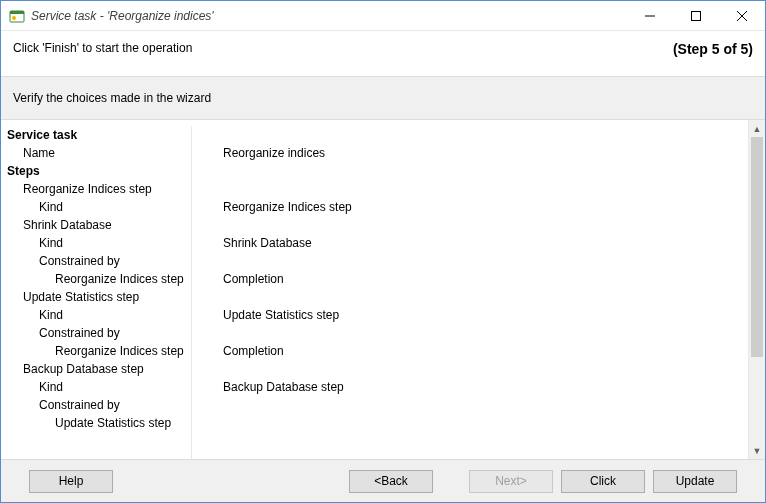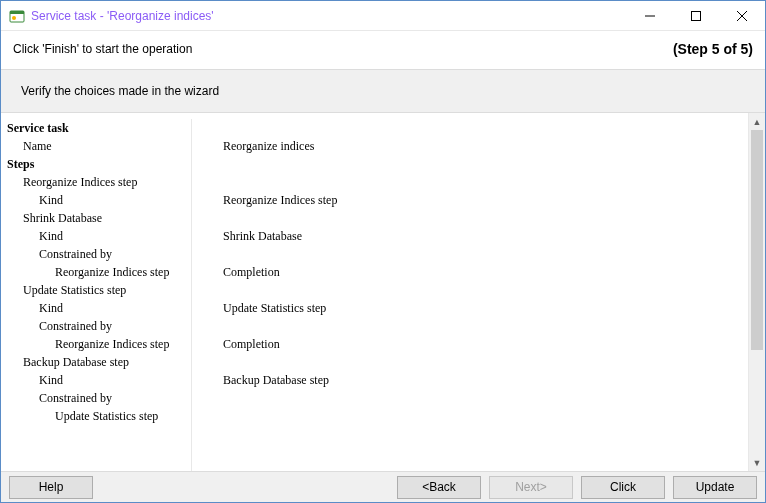--- a/index.html
+++ b/index.html
@@ -27,62 +27,62 @@
     border-bottom: 1px solid #e8e8e8;
   }
   .titlebar .app-icon {
     width: 16px; height: 16px;
     margin: 0 6px 0 8px;
     display: flex; align-items: center; justify-content: center;
   }
   .titlebar .title {
     flex: 1;
     font-size: 12px;
-    color: #8b5cf6;
+    color: #404040;
+    font-style: italic;
   }
   .win-controls {
     display: flex;
     height: 100%;
   }
   .win-btn {
     width: 46px;
     height: 100%;
     display: flex;
     align-items: center;
     justify-content: center;
     color: #000;
   }
   .win-btn svg { display:block; }
   .header-row {
     display: flex;
-    align-items: center;
-    padding: 10px 12px 12px 12px;
+    align-items: flex-start;
+    padding: 10px 12px 19px 12px;
   }
   .header-row .instr {
     flex: 1;
     font-size: 12px;
   }
   .header-row .step {
     font-weight: bold;
     font-size: 14px;
   }
   .banner {
     background: #f0f0f0;
     border-top: 1px solid #dcdcdc;
     border-bottom: 1px solid #dcdcdc;
-    padding: 14px 20px;
+    padding: 14px 12px;
     font-size: 12px;
   }
   .content-wrap {
     flex: 1;
     position: relative;
     display: flex;
     overflow: hidden;
     border-bottom: 1px solid #dcdcdc;
-    font-family: Liberation Serif, serif;
   }
   .content {
     flex: 1;
     overflow: hidden;
     padding: 6px 0 0 4px;
     font-size: 12px;
     line-height: 18px;
     position: relative;
   }
   .col-divider {
@@ -135,44 +135,45 @@
   .indent-0 { padding-left: 2px !important; }
   .indent-1 { padding-left: 18px !important; }
   .indent-2 { padding-left: 34px !important; }
   .indent-3 { padding-left: 50px !important; }
   .bold { font-weight: bold; }
   .cutoff {
     height: 12px;
     overflow: hidden;
   }
   .footer {
-    height: 30px;
+    height: 42px;
     background: #f0f0f0;
     display: flex;
     align-items: center;
-    padding: 0 8px;
+    padding: 0 28px;
     gap: 8px;
   }
   .footer .spacer { flex: 1; }
   .btn {
     width: 84px;
     height: 23px;
     background: #e1e1e1;
     border: 1px solid #adadad;
     font-size: 12px;
     font-family: inherit;
     display: flex;
     align-items: center;
     justify-content: center;
     padding: 0;
   }
   .btn.disabled {
     color: #a0a0a0;
     border-color: #c8c8c8;
     background: #e8e8e8;
+    margin-left: 28px;
   }
 </style>
 </head>
 <body>
 
 <div class="window">
 
   <div class="titlebar">
     <span class="app-icon">
       <svg width="16" height="16" viewBox="0 0 16 16">

